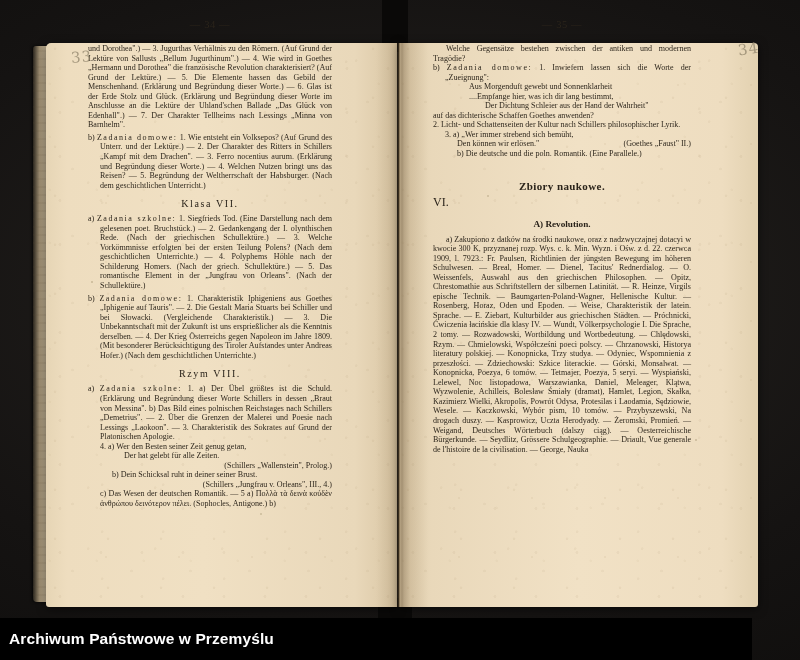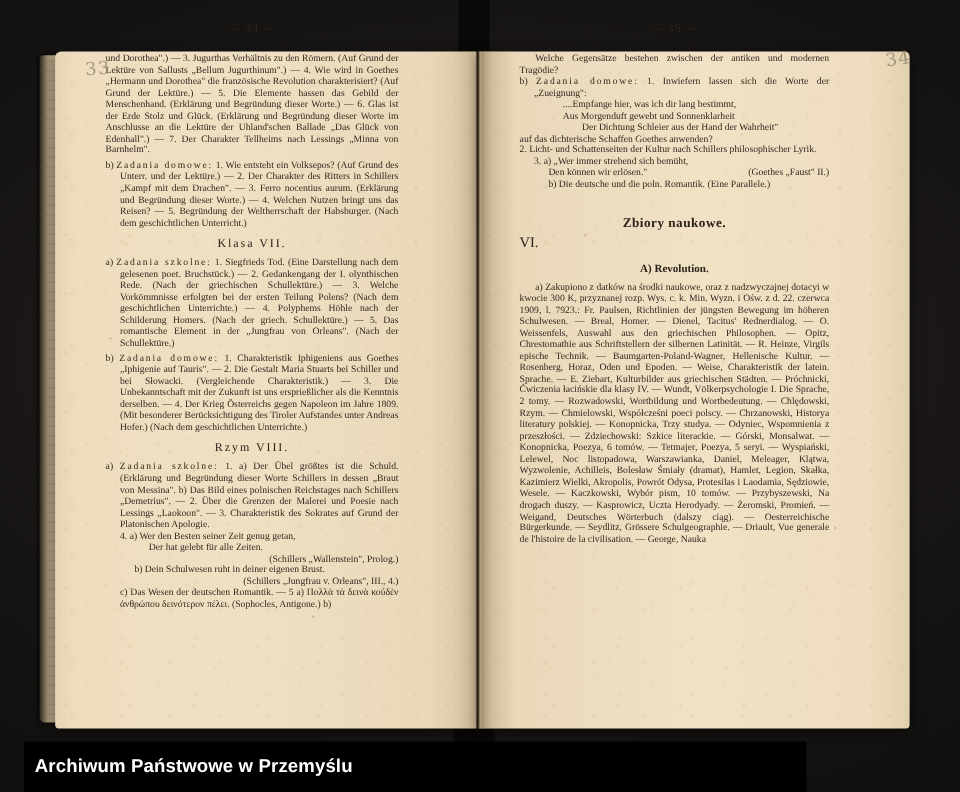--- a/index.html
+++ b/index.html
@@ -229,26 +229,25 @@
     background: #8d7a55;
     border-radius: 50%;
     opacity: .35;
   }
 
   
   .watermark-bar {
     position: absolute;
     left: 0;
     bottom: 0;
-    width: 652px;
+    width: 752px;
     height: 42px;
     background: #000;
     display: flex;
     align-items: center;
-    margin-left: 20px;
   }
   .watermark-text {
     font-family: "Liberation Sans", sans-serif;
     font-weight: bold;
     font-size: 15.5px;
     color: #fff;
     padding-left: 9px;
     letter-spacing: .1px;
   }
 </style>
@@ -295,34 +294,34 @@
     <div class="gap-s"></div>
     <p class="hang"><span>b)</span> <span class="sp">Zadania domowe:</span> <span>1. Charakteristik Iphigeniens aus Goethes „Iphigenie auf Tauris". — 2. Die Gestalt Maria Stuarts bei Schiller und bei Słowacki. (Vergleichende Charakteristik.) — 3. Die Unbekanntschaft mit der Zukunft ist uns ersprießlicher als die Kenntnis derselben. — 4. Der Krieg Österreichs gegen Napoleon im Jahre 1809. (Mit besonderer Berücksichtigung des Tiroler Aufstandes unter Andreas Hofer.) (Nach dem geschichtlichen Unterrichte.)</span></p>
 
     <div class="klasa">Rzym VIII.</div>
 
     <p class="hang"><span>a)</span> <span class="sp">Zadania szkolne:</span> <span>1. a) Der Übel größtes ist die Schuld. (Erklärung und Begründung dieser Worte Schillers in dessen „Braut von Messina". b) Das Bild eines polnischen Reichstages nach Schillers „Demetrius". — 2. Über die Grenzen der Malerei und Poesie nach Lessings „Laokoon". — 3. Charakteristik des Sokrates auf Grund der Platonischen Apologie.</span></p>
 
     <p class="ind"><span>4. a)</span> <span>Wer den Besten seiner Zeit genug getan,</span></p>
     <p class="ind3">Der hat gelebt für alle Zeiten.</p>
     <p class="right-al">(Schillers „Wallenstein", Prolog.)</p>
-    <p class="ind2"><span>b)</span> <span>Dein Schulwesen ruht in deiner eigenen Brust.</span></p>
+    <p class="ind2"><span>b)</span> <span>Dein Schicksal ruht in deiner seiner Brust.</span></p>
     <p class="right-al">(Schillers „Jungfrau v. Orleans", III., 4.)</p>
     <p class="ind">c) Das Wesen der deutschen Romantik. — 5 a) Πολλὰ τὰ δεινὰ κοὐδὲν ἀνθρώπου δεινότερον πέλει. (Sophocles, Antigone.) b)</p>
   </div>
 
   <div class="col right">
     <div class="folio">— 35 —</div>
 
     <p class="first">Welche Gegensätze bestehen zwischen der antiken und modernen Tragödie?</p>
 
     <p class="hang"><span>b)</span> <span class="sp">Zadania domowe:</span> <span>1. Inwiefern lassen sich die Worte der „Zueignung":</span></p>
 
+    <p class="ind3">Aus Morgenduft gewebt und Sonnenklarheit</p>
     <p class="ind3">....Empfange hier, was ich dir lang bestimmt,</p>
-    <p class="ind3">Aus Morgenduft gewebt und Sonnenklarheit</p>
     <p class="ind4">Der Dichtung Schleier aus der Hand der Wahrheit"</p>
     <p>auf das dichterische Schaffen Goethes anwenden?</p>
     <p>2. Licht- und Schattenseiten der Kultur nach Schillers philosophischer Lyrik.</p>
 
     <p class="ind"><span>3. a)</span> <span>„Wer immer strebend sich bemüht,</span></p>
     <p class="ind2"><span>Den können wir erlösen."</span><span style="float:right;">(Goethes „Faust" II.)</span></p>
     <p class="ind2">b) Die deutsche und die poln. Romantik. (Eine Parallele.)</p>
 
     <div class="sect-title">Zbiory naukowe.</div>
     <div class="sect-num">VI.</div>

